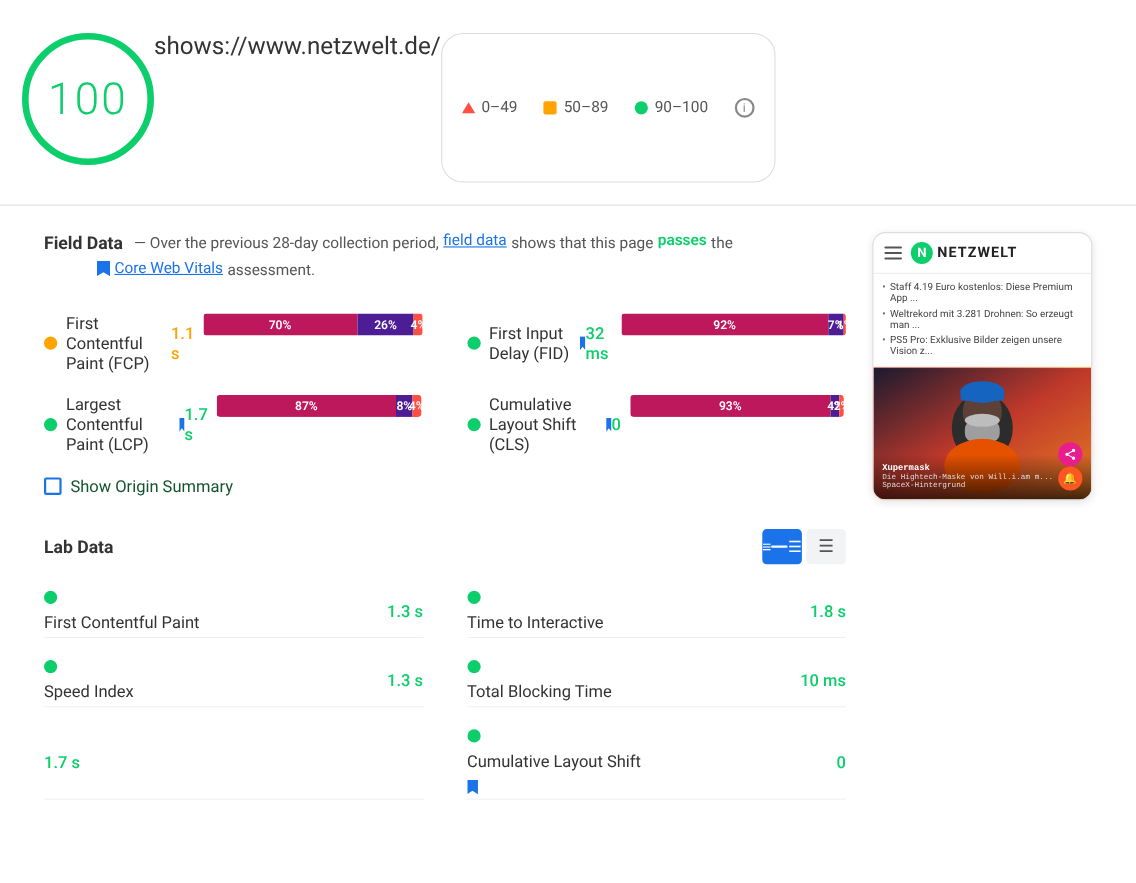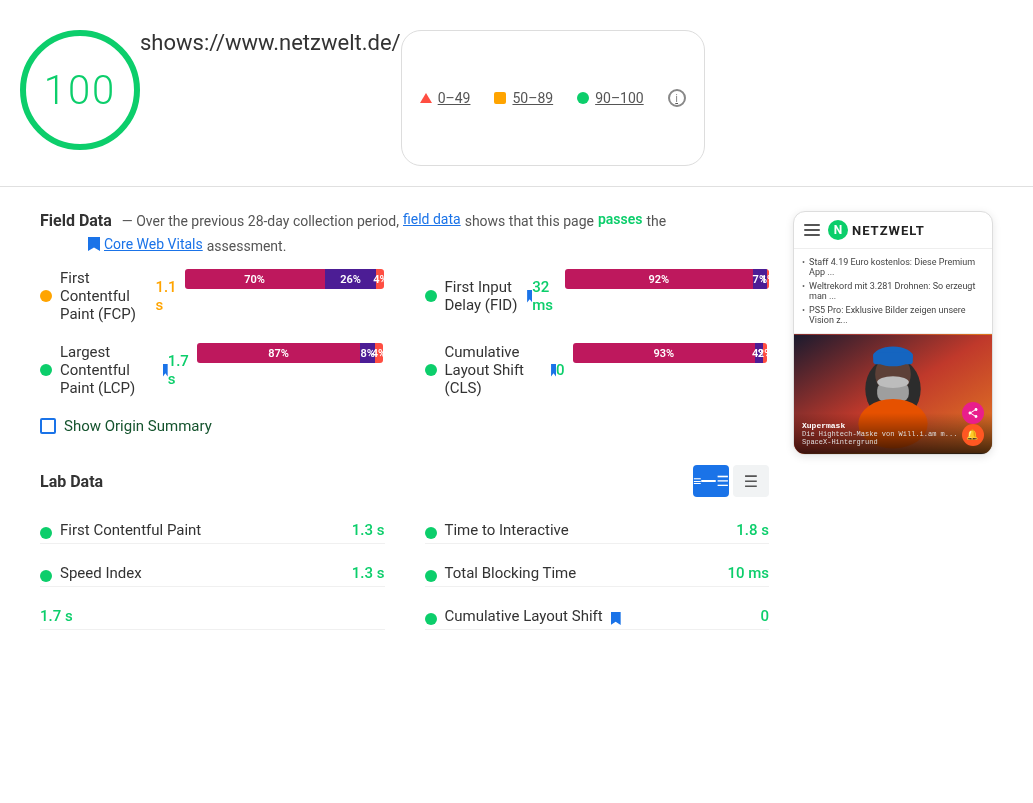--- a/index.html
+++ b/index.html
@@ -44,21 +44,20 @@
 
     .legend {
       display: flex;
       gap: 24px;
       align-items: center;
       border: 1px solid #ddd;
       border-radius: 20px;
       padding: 6px 18px;
       font-size: 14px;
       color: #555;
-      text-decoration: underline;
     }
 
     .legend-item {
       display: flex;
       align-items: center;
       gap: 6px;
     }
 
     .legend-icon-red {
       width: 0;
@@ -106,21 +105,21 @@
     }
 
     .right-panel {
       width: 200px;
       flex-shrink: 0;
     }
 
     .section-header {
       display: flex;
       align-items: flex-start;
-      margin-bottom: 12px;
+      margin-bottom: 28px;
       flex-wrap: wrap;
       gap: 4px;
     }
 
     .section-title {
       font-weight: 700;
       font-size: 16px;
       margin-right: 6px;
     }
 
@@ -306,24 +305,25 @@
     .lab-metric-item {
       display: flex;
       align-items: center;
       justify-content: space-between;
       padding: 4px 0;
       border-bottom: 1px solid #f0f0f0;
     }
 
     .lab-metric-label {
       display: flex;
-      align-items: flex-end;
+      align-items: flex-start;
       gap: 8px;
       font-size: 15px;
       color: #333;
+      flex-direction: column;
     }
 
     .lab-metric-value {
       font-size: 15px;
       font-weight: 500;
       color: #0cce6b;
     }
 
     
     .phone-mockup {

